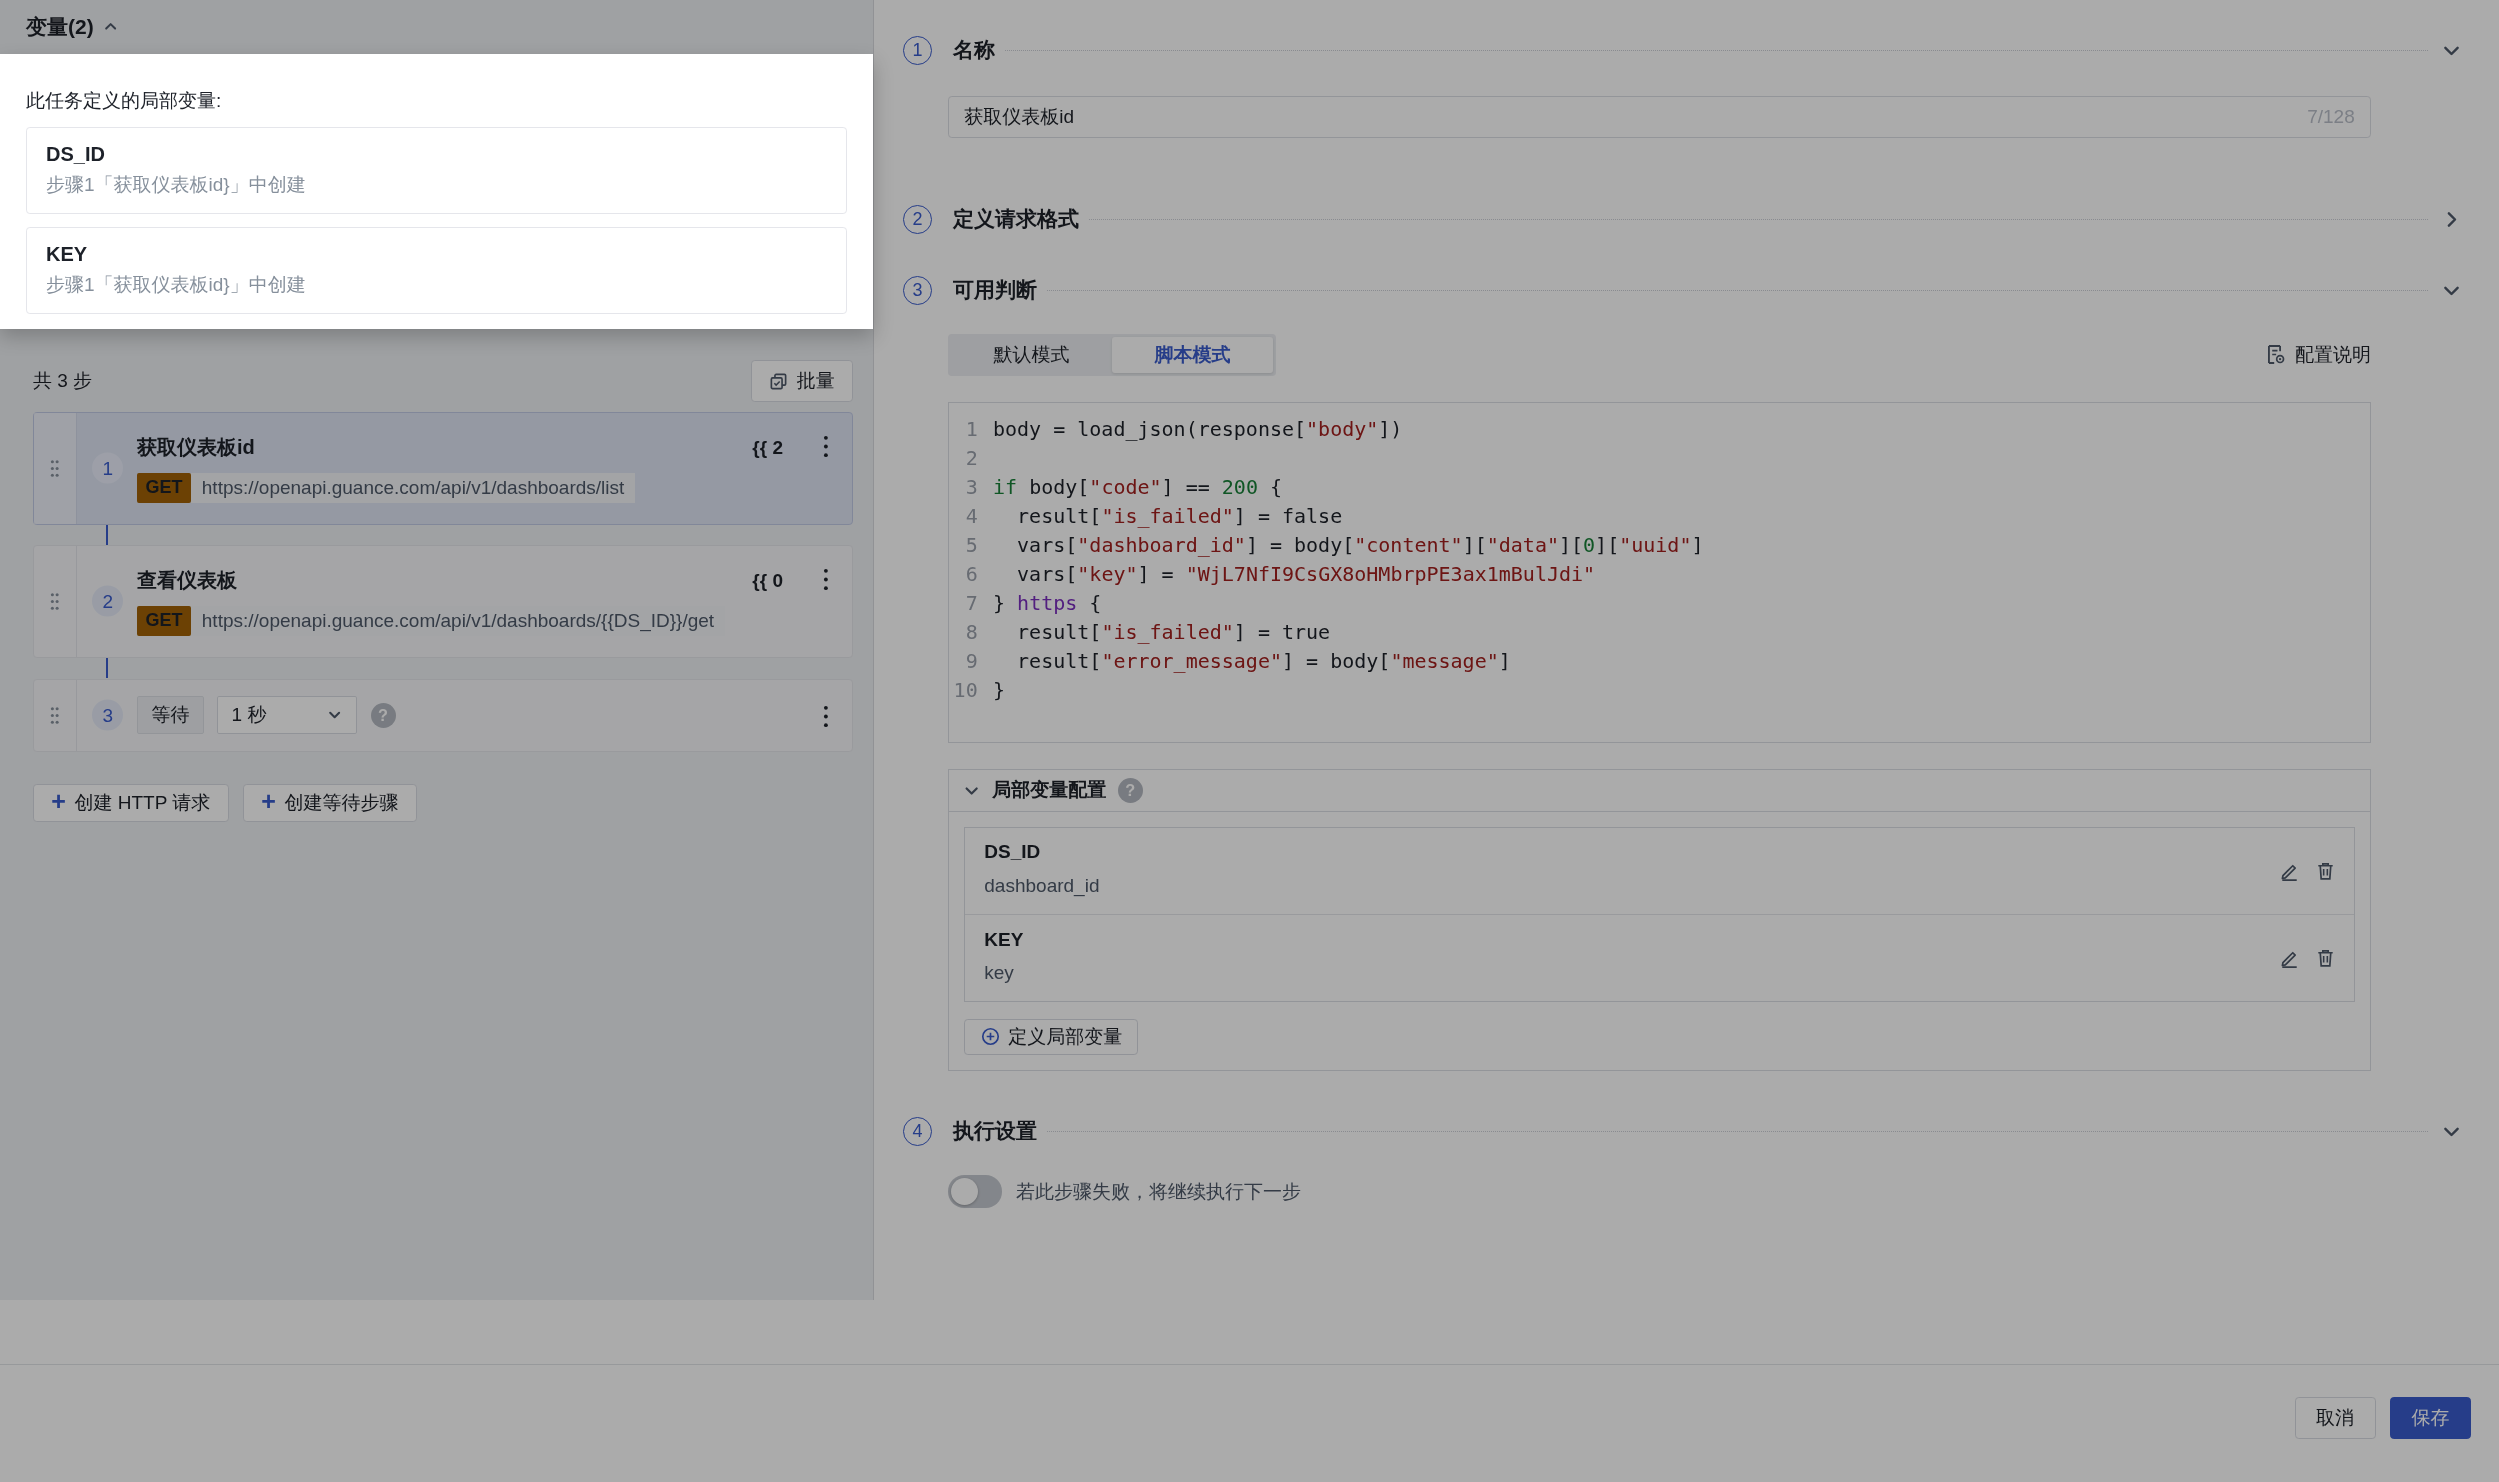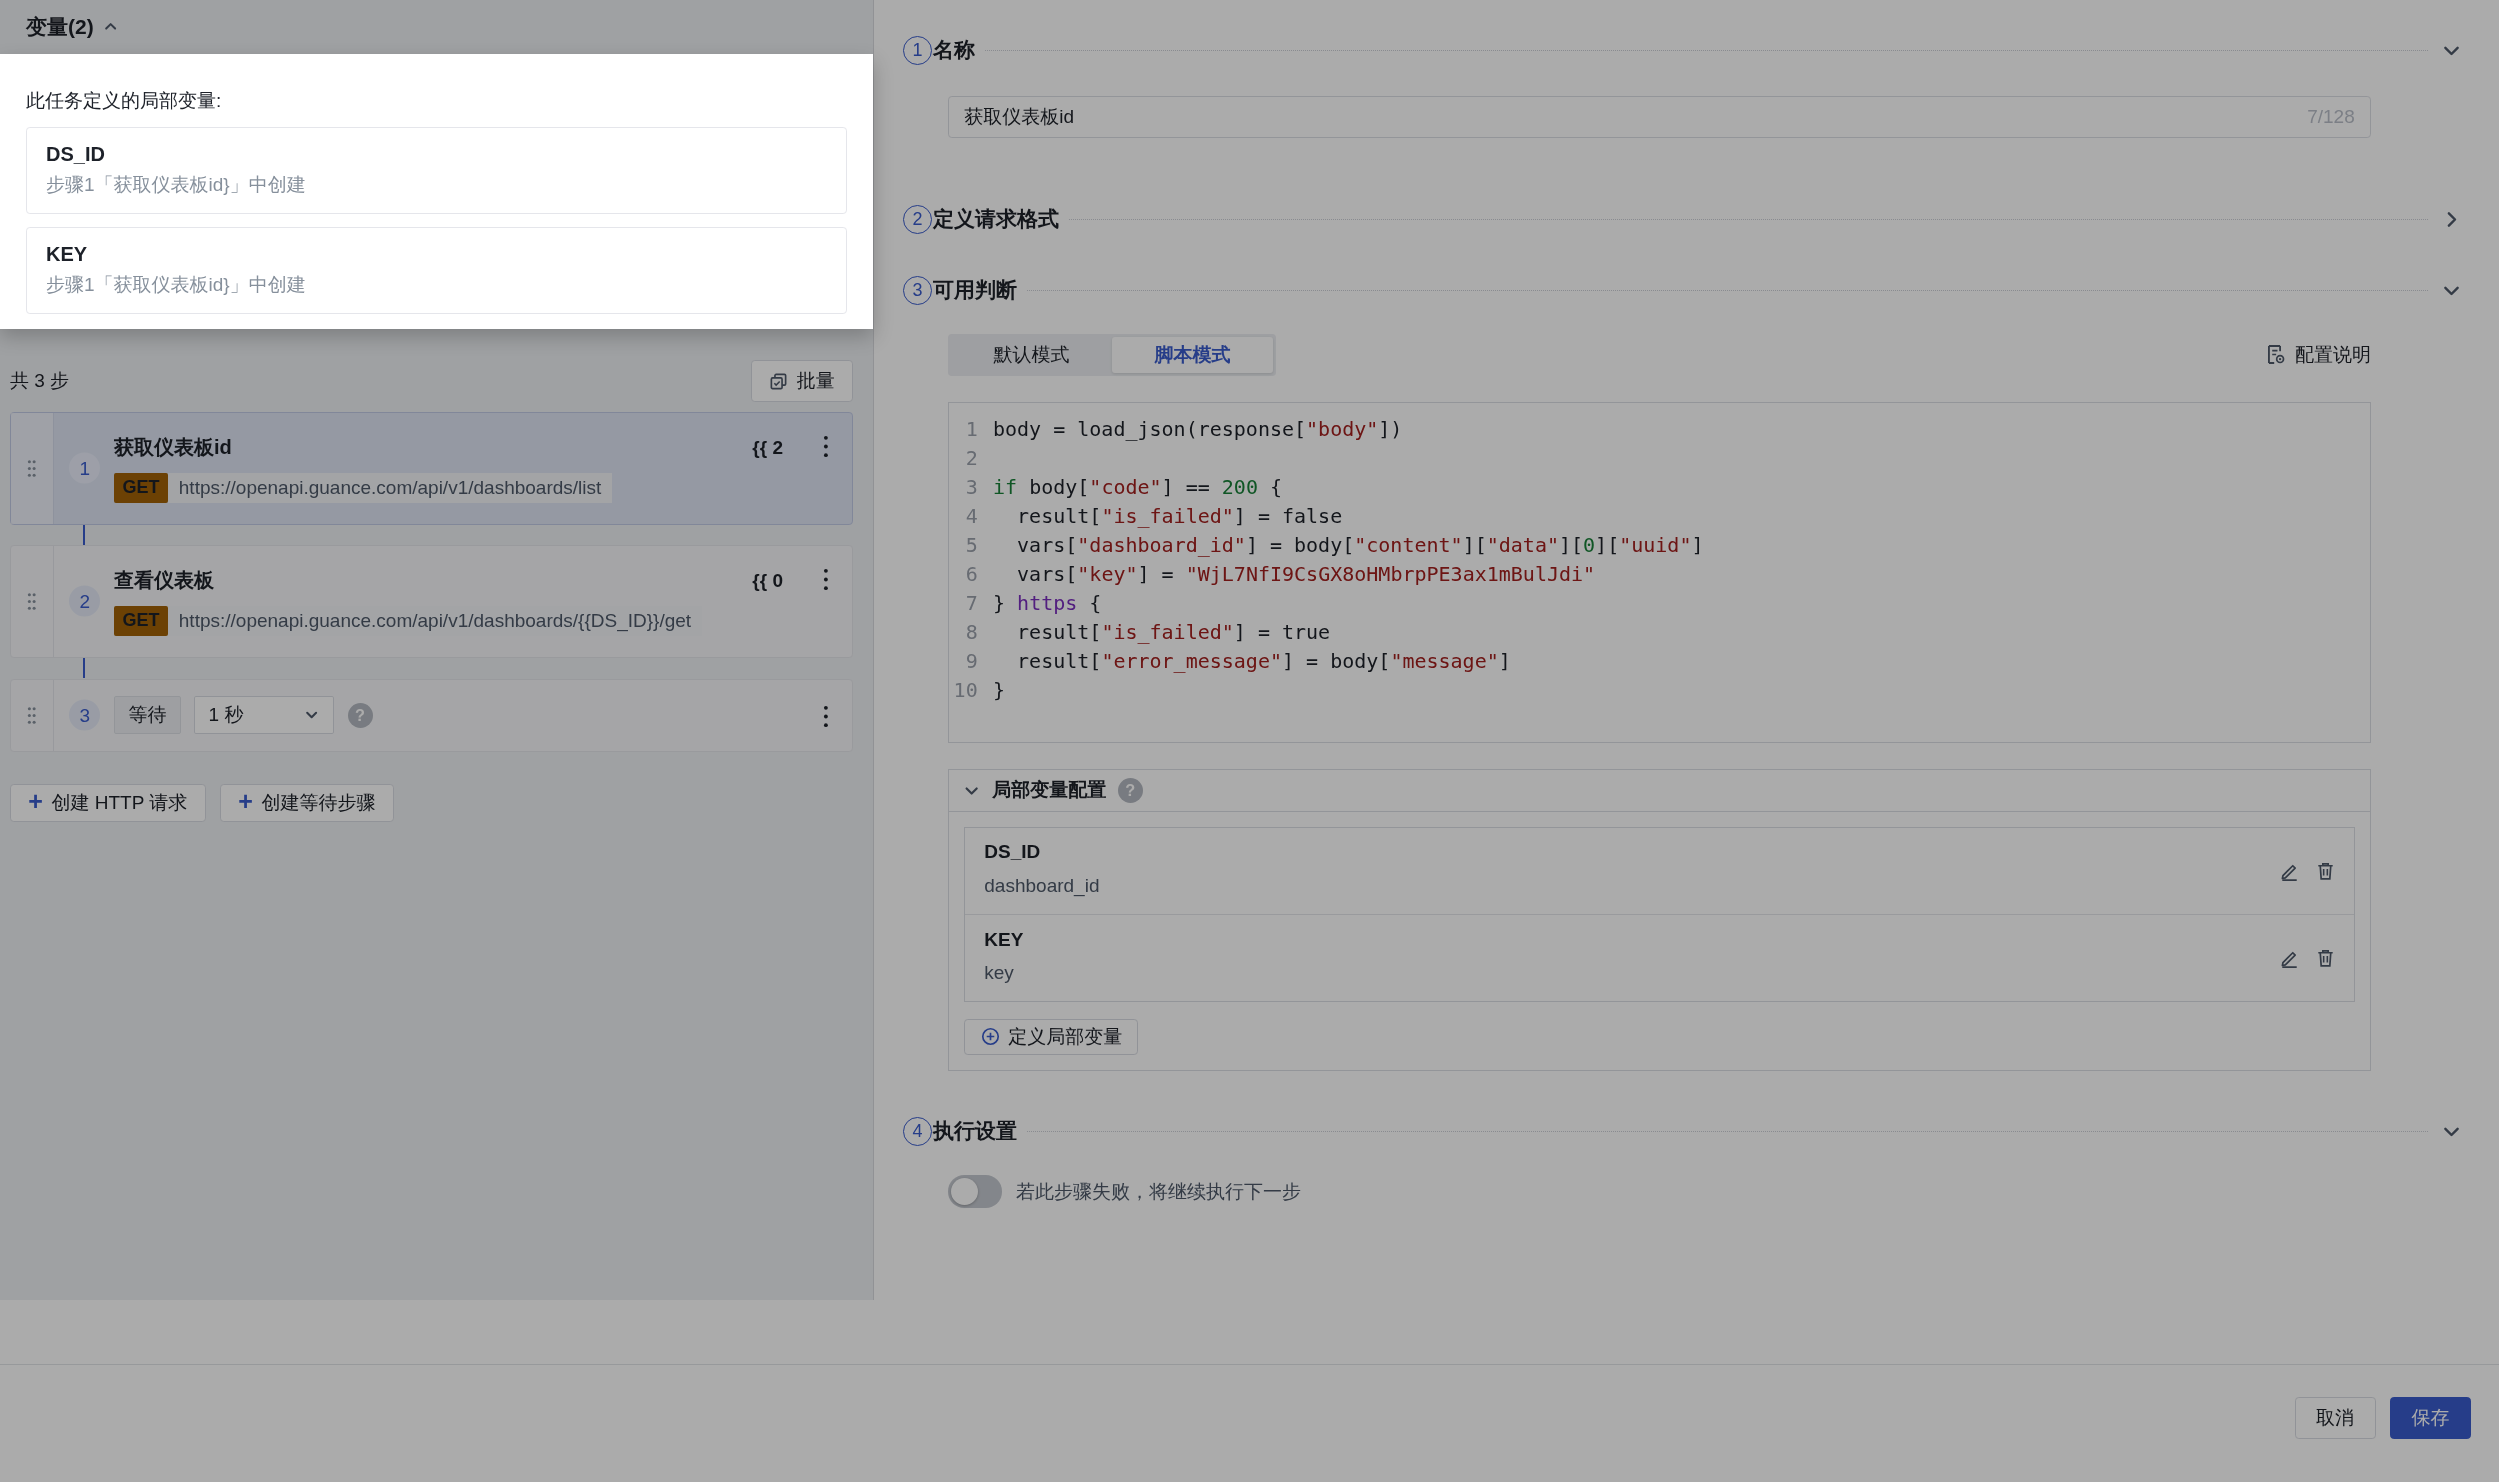--- a/index.html
+++ b/index.html
@@ -17,21 +17,21 @@
   .lp-header .title { font-size:21px; font-weight:bold; }
   .icon { color:#4e5969; display:inline-flex; align-items:center; justify-content:center; }
 
   .var-popup { position:relative; z-index:30; background:#fff; height:275px; padding:34px 26px;
     box-shadow:0 7.7px 19px rgba(0,0,0,0.22); }
   .var-popup .lbl { font-size:19px; color:#1d2129; }
   .var-card { border:1px solid #e5e6eb; border-radius:3.8px; background:#fff; padding:14.4px 19px; margin-top:13.4px; }
   .var-card .vname { font-size:20px; font-weight:bold; }
   .var-card .vdesc { font-size:19px; color:#86909c; margin-top:6.7px; }
 
-  .steps-area { padding:30px 20px 0 10px; }
+  .steps-area { padding:30px 20px 0 33px; }
   .steps-summary { height:44px; display:flex; align-items:center; justify-content:space-between; }
   .steps-summary .txt { font-size:19px; }
   .btn { display:inline-flex; align-items:center; justify-content:center; gap:8.6px; background:#fff;
     border:1px solid #d9dce3; border-radius:3.8px; font-size:19px; color:#1d2129; cursor:pointer; }
   .batch-btn { height:42px; padding:0 17.3px; }
 
   .step-card { position:relative; display:flex; margin-top:8.6px; border-radius:3.8px;
     background:#f6f7f9; border:1px solid #e5e6eb; height:113px; }
   .step-card.selected { background:#dfe5f4; border-color:#c0c9e4; }
   .step-gutter { width:43px; flex:0 0 43px; display:flex; align-items:center; justify-content:center;
@@ -61,21 +61,21 @@
   .create-row { display:flex; gap:14.4px; margin-top:32px; }
   .create-btn { height:38px; padding:0 17.3px; }
   .plus-glyph { color:#3a5ccc; font-size:25px; font-weight:bold; line-height:1; margin-top:-2.9px; }
 
   
   .right-panel { position:absolute; left:874px; top:0; width:1626px; height:1375px; background:#fff;
     padding:31px 38px 0 29px; overflow:hidden; }
   .sec-row { display:flex; align-items:center; height:38px; }
   .sec-num { width:29px; height:29px; flex:0 0 29px; border:1.9px solid #3a5ccc; border-radius:50%;
     color:#3a5ccc; font-size:18px; display:flex; align-items:center; justify-content:center; }
-  .sec-title { font-size:21px; font-weight:bold; margin-left:1px; white-space:nowrap; }
+  .sec-title { font-size:21px; font-weight:bold; margin-left:21px; white-space:nowrap; }
   .sec-dots { flex:1; border-top:1.9px dotted #ccd0d7; margin:0 13.4px 0 9.6px; height:0; }
   .sec-chev { color:#4e5969; cursor:pointer; }
 
   .name-input { margin:27px 0 0 45px; width:1423px; height:42px; border:1px solid #dcdfe5; border-radius:3.8px;
     display:flex; align-items:center; padding:0 15.3px; background:#fff; }
   .name-input .val { flex:1; font-size:19px; }
   .name-input .cnt { font-size:19px; color:#b9bec8; }
 
   .mt-s2 { margin-top:62px; }
   .mt-s3 { margin-top:33px; }

